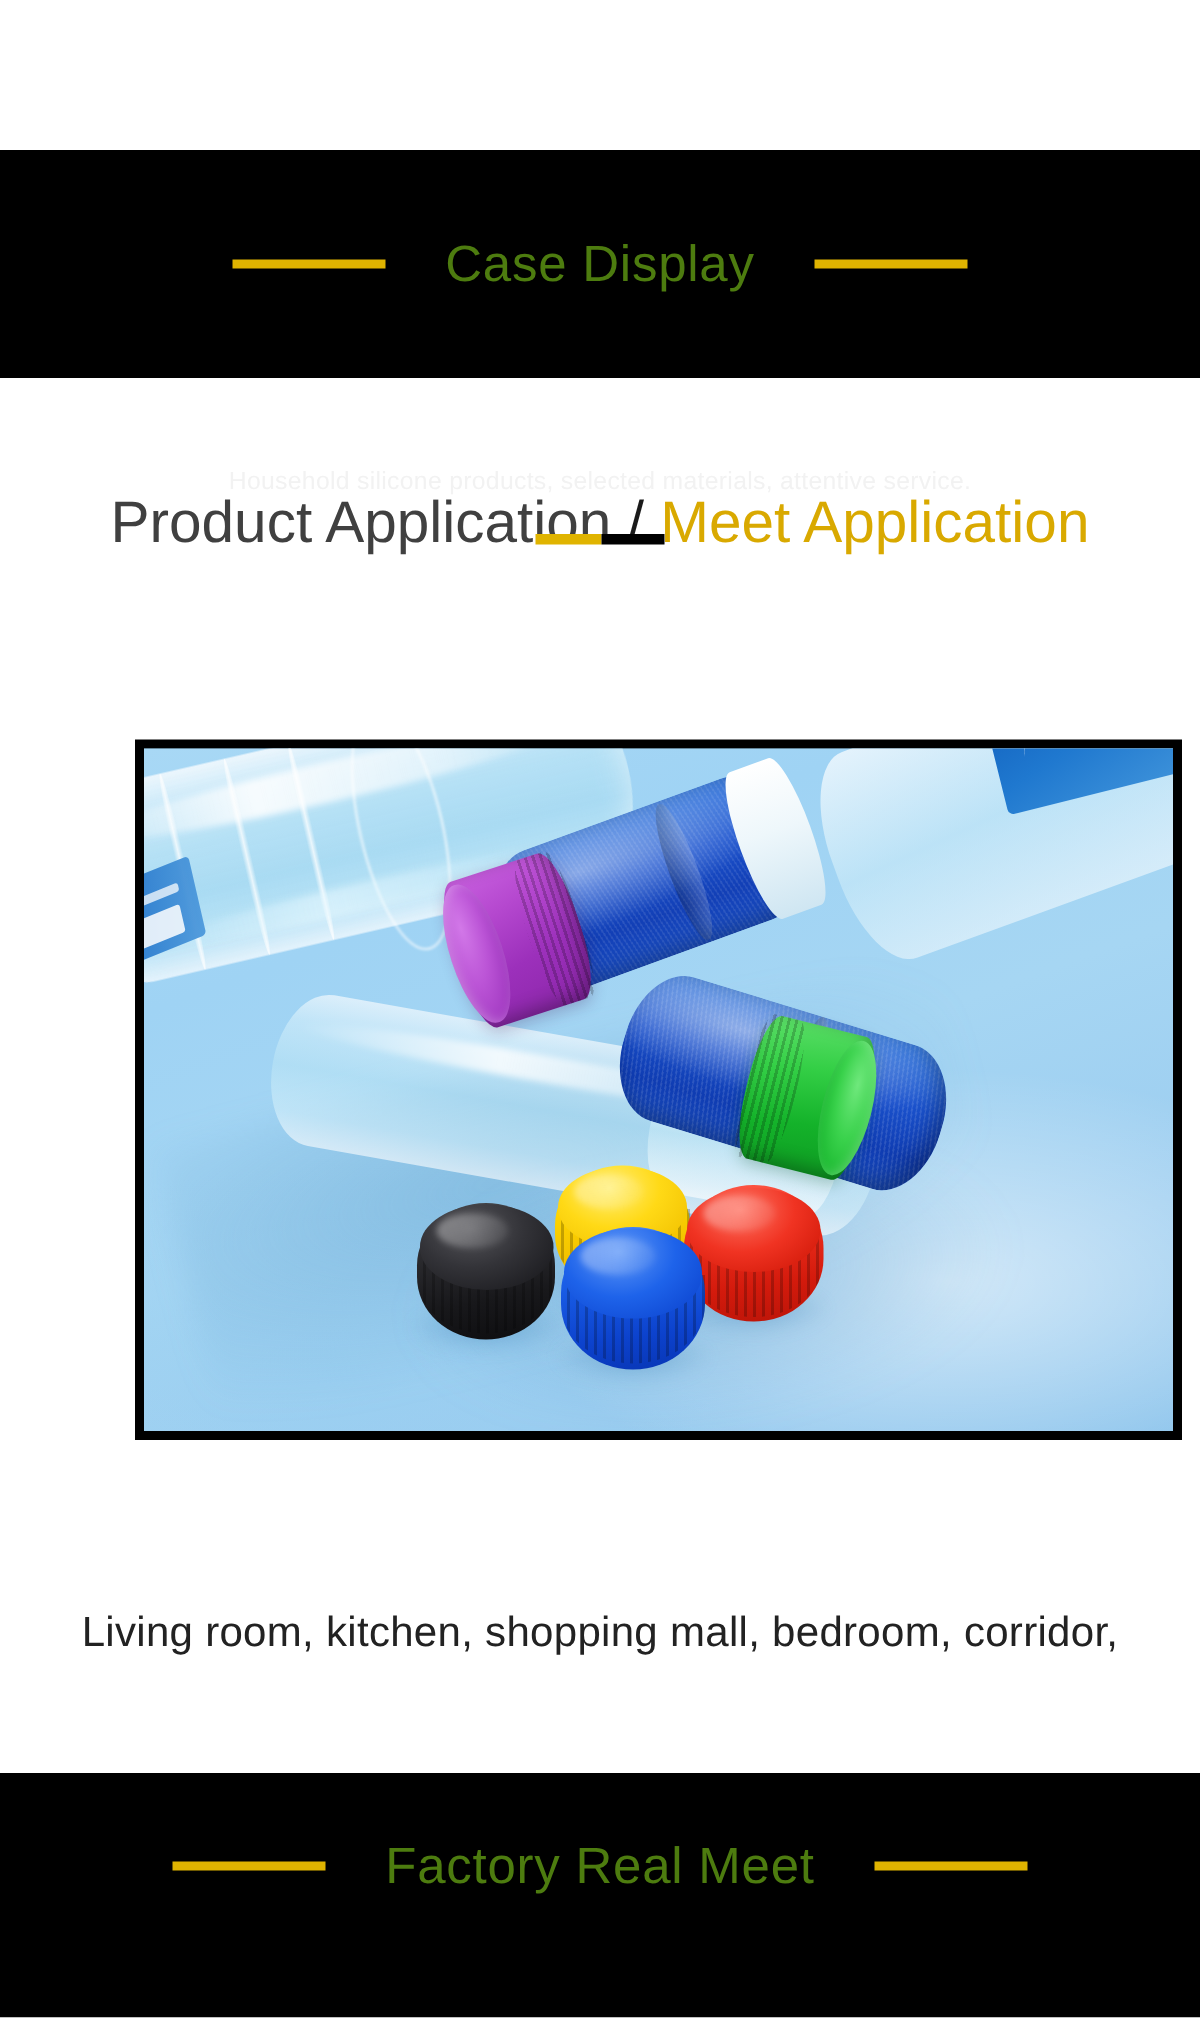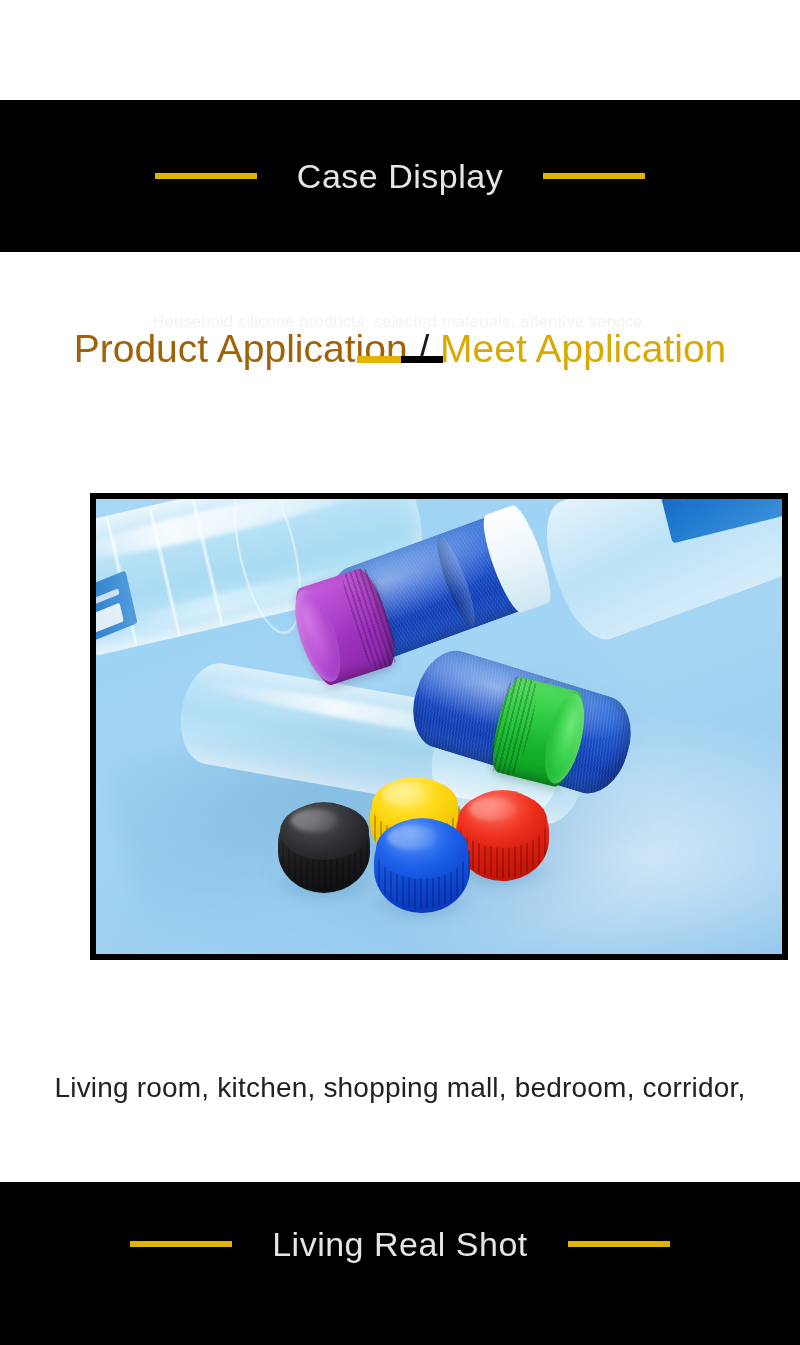--- a/index.html
+++ b/index.html
@@ -54,21 +54,21 @@
   .banner-top .banner-title-row { top: 56px; }
   .banner-bottom .banner-title-row { top: 42px; }
 
   .banner-rule {
     width: 102px;
     height: 6px;
     background: #E0B400;
     flex: none;
   }
   .banner-title {
-    color: #e5e5e5;
+    color: #4d7c0f;
     font-size: 34px;
     font-weight: 400;
     letter-spacing: 0.5px;
     white-space: nowrap;
     line-height: 40px;
   }
   .banner-sub {
     position: absolute;
     left: 0;
     width: 800px;
@@ -85,21 +85,21 @@
   .section-heading {
     position: absolute;
     left: 0; top: 293px;
     width: 800px;
     text-align: center;
     font-size: 39px;
     font-weight: 400;
     line-height: 48px;
     white-space: nowrap;
   }
-  .heading-dark  { color: #a16207; }
+  .heading-dark  { color: #404040; }
   .heading-slash { color: #1a1a1a; }
   .heading-gold  { color: #D9A900; }
 
   .heading-divider {
     position: absolute;
     left: 357px;
     top: 356px;
     width: 86px;
     height: 7px;
     display: flex;
@@ -625,19 +625,19 @@
     </div>
   </figure>
 
   <p class="bottom-copy">
     <span class="line">Living room, kitchen, shopping mall, bedroom, corridor,</span>
   </p>
 
   <section class="banner banner-bottom">
     <div class="banner-title-row">
       <span class="banner-rule"></span>
-      <span class="banner-title">Living Real Shot</span>
+      <span class="banner-title">Factory Real Meet</span>
       <span class="banner-rule"></span>
     </div>
 
   </section>
 
 </div>
 
 </body></html>

